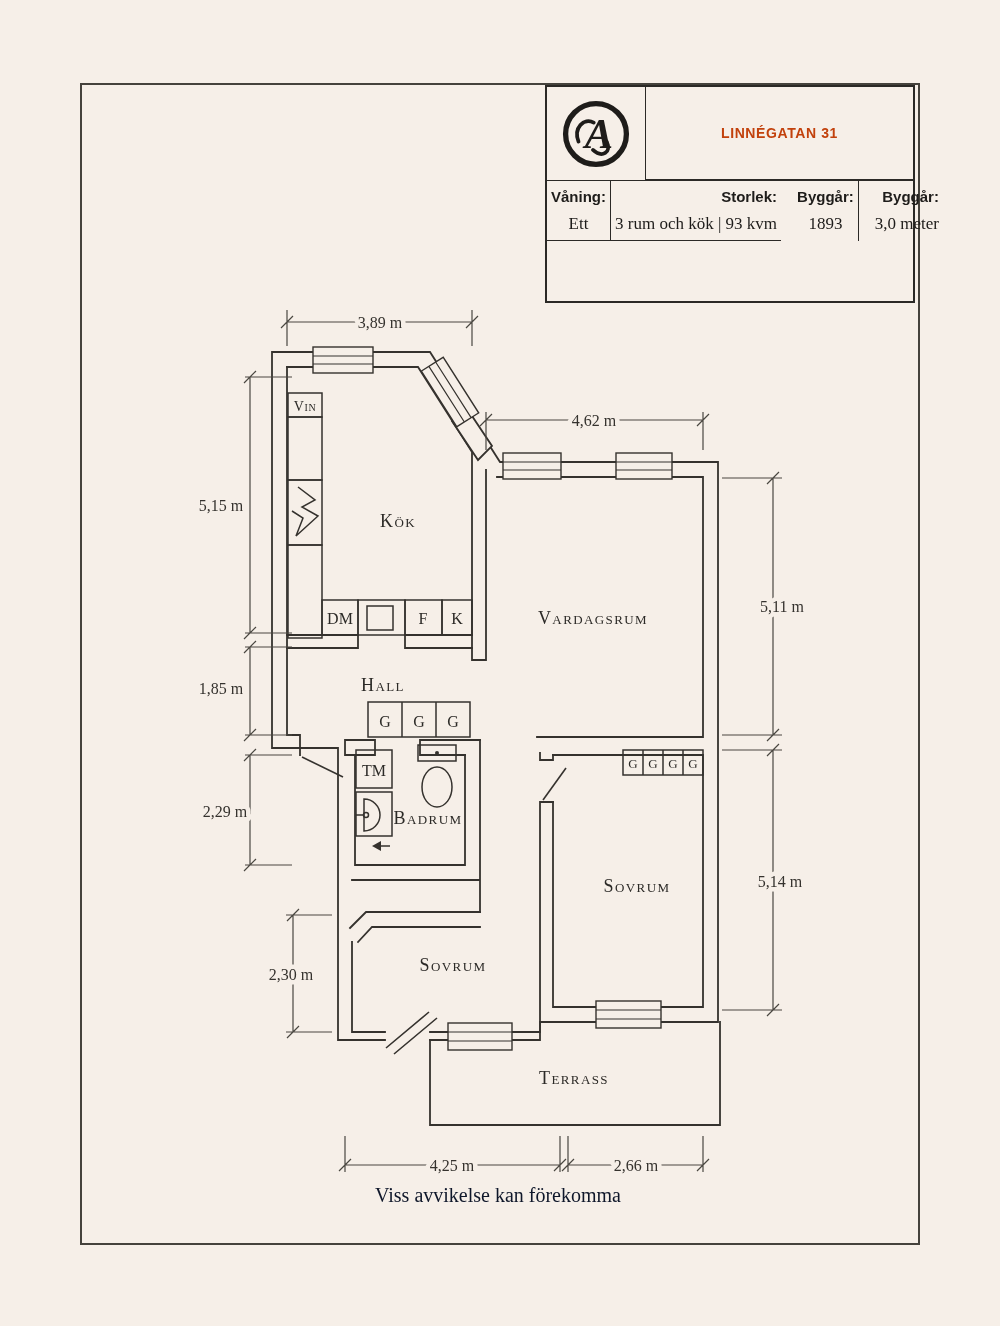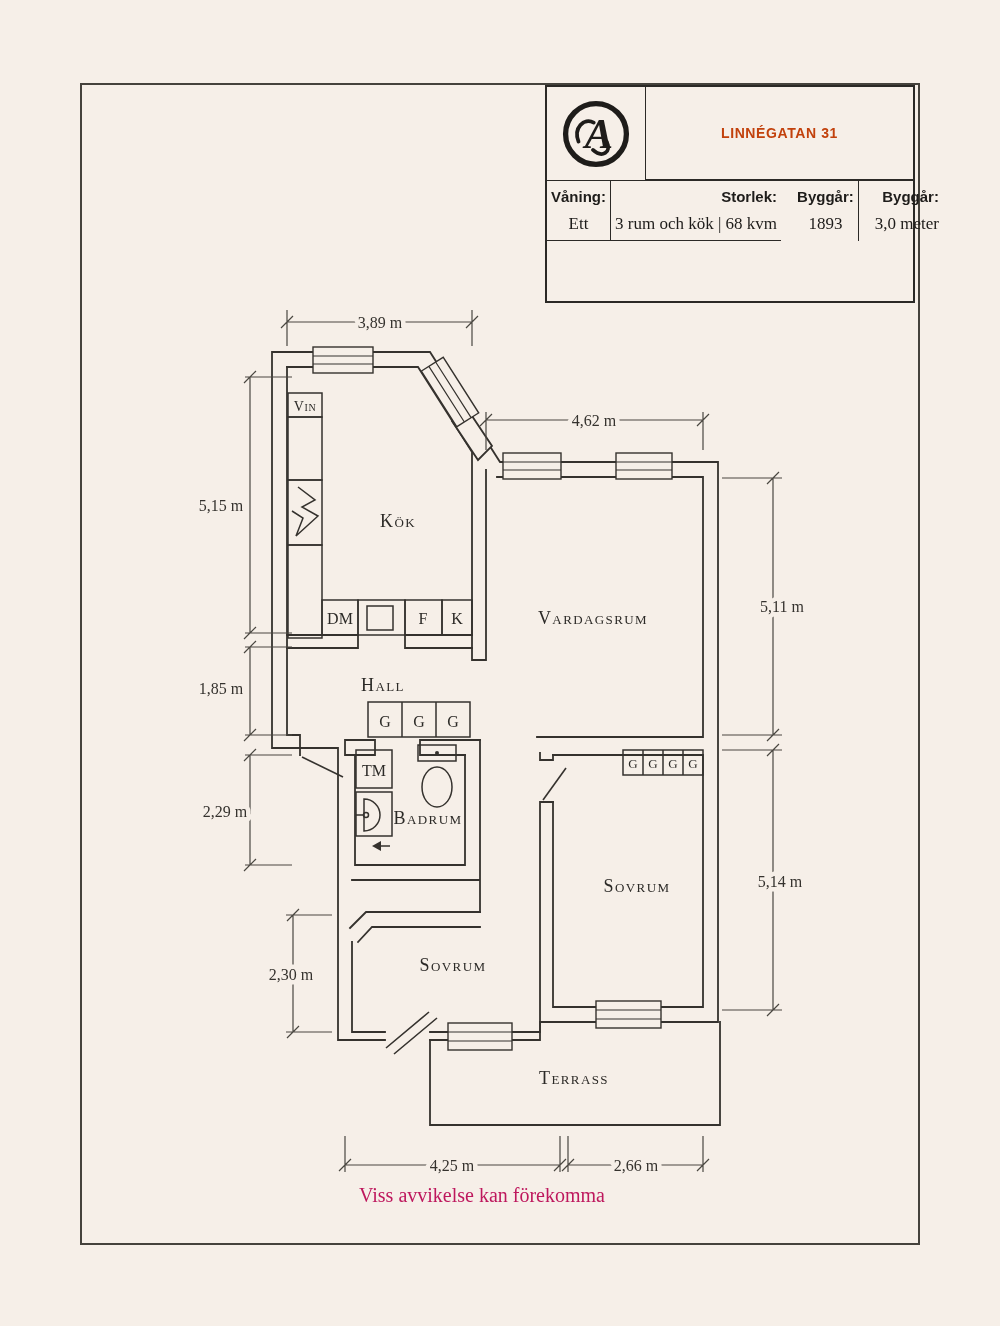--- a/index.html
+++ b/index.html
@@ -62,22 +62,22 @@
     font-family:"Liberation Serif","DejaVu Serif",serif;font-variant:small-caps;
     font-size:14px;letter-spacing:.6px;fill:#2c2a27;text-anchor:middle;
   }
   .dim-label{
     font-family:"Liberation Serif","DejaVu Serif",serif;
     font-size:16px;fill:#35322e;text-anchor:middle;
     paint-order:stroke;stroke:#f6efe8;stroke-width:9px;stroke-linejoin:round;
   }
   
   .footer{
-    position:absolute;left:64px;top:1184px;width:836px;text-align:center;
-    font-family:"Liberation Serif","DejaVu Serif",serif;font-size:20px;color:#be185d;
+    position:absolute;left:80px;top:1184px;width:836px;text-align:center;
+    font-family:"Liberation Serif","DejaVu Serif",serif;font-size:20px;color:#0f172a;
   }
 </style>
 </head>
 <body>
 
 <div class="page-frame"></div>
 
 <div class="title-block">
   <div class="tb-top">
     <div class="tb-logo">
@@ -92,21 +92,21 @@
       <div class="tb-address">LINNÉGATAN 31</div>
     </div>
   </div>
   <div class="tb-grid">
     <div class="tb-cell">
       <div class="tb-label">Våning:</div>
       <div class="tb-value">Ett</div>
     </div>
     <div class="tb-cell">
       <div class="tb-label">Storlek:</div>
-      <div class="tb-value">3 rum och kök | 68 kvm</div>
+      <div class="tb-value">3 rum och kök | 93 kvm</div>
     </div>
     <div class="tb-cell">
       <div class="tb-label">Byggår:</div>
       <div class="tb-value">1893</div>
     </div>
     <div class="tb-cell">
       <div class="tb-label">Byggår:</div>
       <div class="tb-value">3,0 meter</div>
     </div>
   </div>

